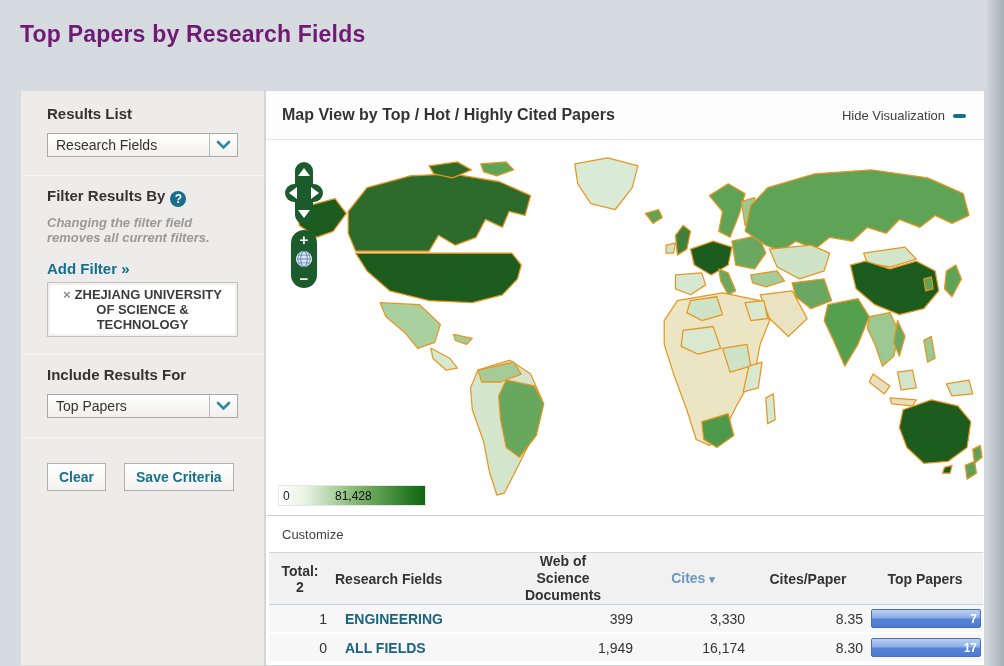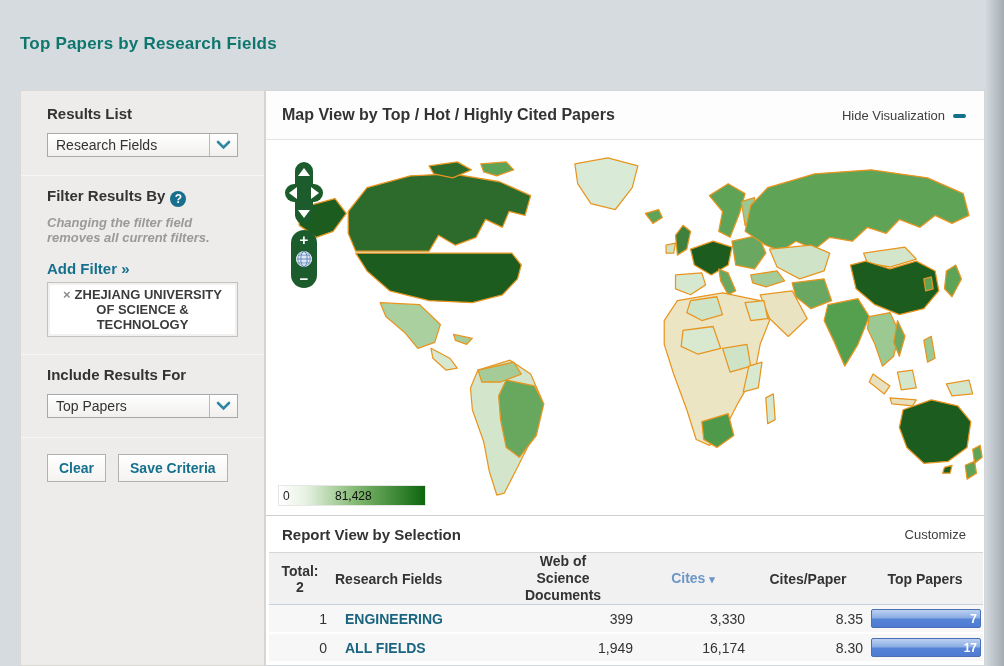--- a/index.html
+++ b/index.html
@@ -1,19 +1,19 @@
 <!DOCTYPE html>
 <html><head>
 <meta charset="utf-8">
 <style>
   * { margin:0; padding:0; box-sizing:border-box; }
   html,body { width:1004px; height:666px; overflow:hidden; }
   body { position:relative; background:#d5dbdf; font-family:"Liberation Sans", sans-serif; color:#333; }
 
-  .page-title { position:absolute; left:20px; top:34px; font-size:17px; font-weight:bold; color:#0f766e; letter-spacing:.2px; }
+  .page-title { position:absolute; left:20px; top:21px; font-size:23px; font-weight:bold; color:#701a75; letter-spacing:.2px; }
 
   .page-edge { position:absolute; right:0; top:0; width:19px; height:666px;
     background:linear-gradient(to right, rgba(160,170,178,0), rgba(125,136,146,.55)); pointer-events:none; }
 
   
   .sidebar { position:absolute; left:20px; top:90px; width:245px; height:576px;
     background:#edecea; border:1px solid #dbd9d5; border-right:1px solid #d6d4d0; }
   .sb-label { font-size:15px; font-weight:bold; color:#333; }
   .sb-block { padding:0 26px; }
   .divider { height:1px; background:#d7d5d1; border-bottom:1px solid #f7f6f4; margin:14px 0 0 0; }
@@ -28,21 +28,21 @@
     color:#fff; font-size:12px; font-weight:bold; align-items:center; justify-content:center;
     vertical-align:-2px; margin-left:5px; cursor:pointer; }
 
   .note { margin-top:8px; font-size:13px; line-height:15px; font-style:italic; color:#9a9a98; font-weight:bold; }
   .add-filter { display:inline-block; margin-top:15px; font-size:15px; font-weight:bold; color:#15708e; text-decoration:none; cursor:pointer; }
 
   .chip { margin-top:4px; background:#ffffff; border:1px solid #c3c1bd; box-shadow:inset 0 0 0 2px #f2f1ef;
     padding:4px 6px; text-align:center; font-size:13px; font-weight:bold; color:#3c3c3c; line-height:15px; cursor:default; }
   .chip .x { color:#8a8a88; margin-right:4px; font-size:13px; cursor:pointer; }
 
-  .btn-row { margin-top:16px; display:flex; gap:12px; }
+  .btn-row { margin-top:25px; display:flex; gap:18px; }
   .btn { background:linear-gradient(#ffffff,#f4f3f1); border:1px solid #b3b1ad; padding:5px 11px;
     font-size:14px; font-weight:bold; color:#15708e; cursor:pointer; font-family:"Liberation Sans",sans-serif; }
 
   
   .panel { position:absolute; left:265px; top:90px; width:720px; height:576px; background:#ffffff; border:1px solid #d2d6d9; }
 
   .map-header { height:49px; display:flex; align-items:center; justify-content:space-between;
     padding:0 18px 0 16px; background:#fdfdfd; border-bottom:1px solid #e3e3e3; }
   .map-header .mh-title { font-size:16px; font-weight:bold; color:#333; }
   .link { color:#404040; font-weight:normal; font-size:13px; text-decoration:none; cursor:pointer; }
@@ -255,21 +255,20 @@
       <span class="zbtn">−</span>
     </div>
 
     <div class="legend">
       <span class="lg-min">0</span>
       <span class="lg-max">81,428</span>
     </div>
   </div>
 
   <div class="report-header">
-    <span class="rh-title">Report View by Selection</span>
     <a class="link">Customize</a>
   </div>
 
   <table class="report">
     <colgroup>
       <col class="c-total">
         <col class="c-field">
         <col class="c-docs">
         <col class="c-cites">
         <col class="c-cpp">

